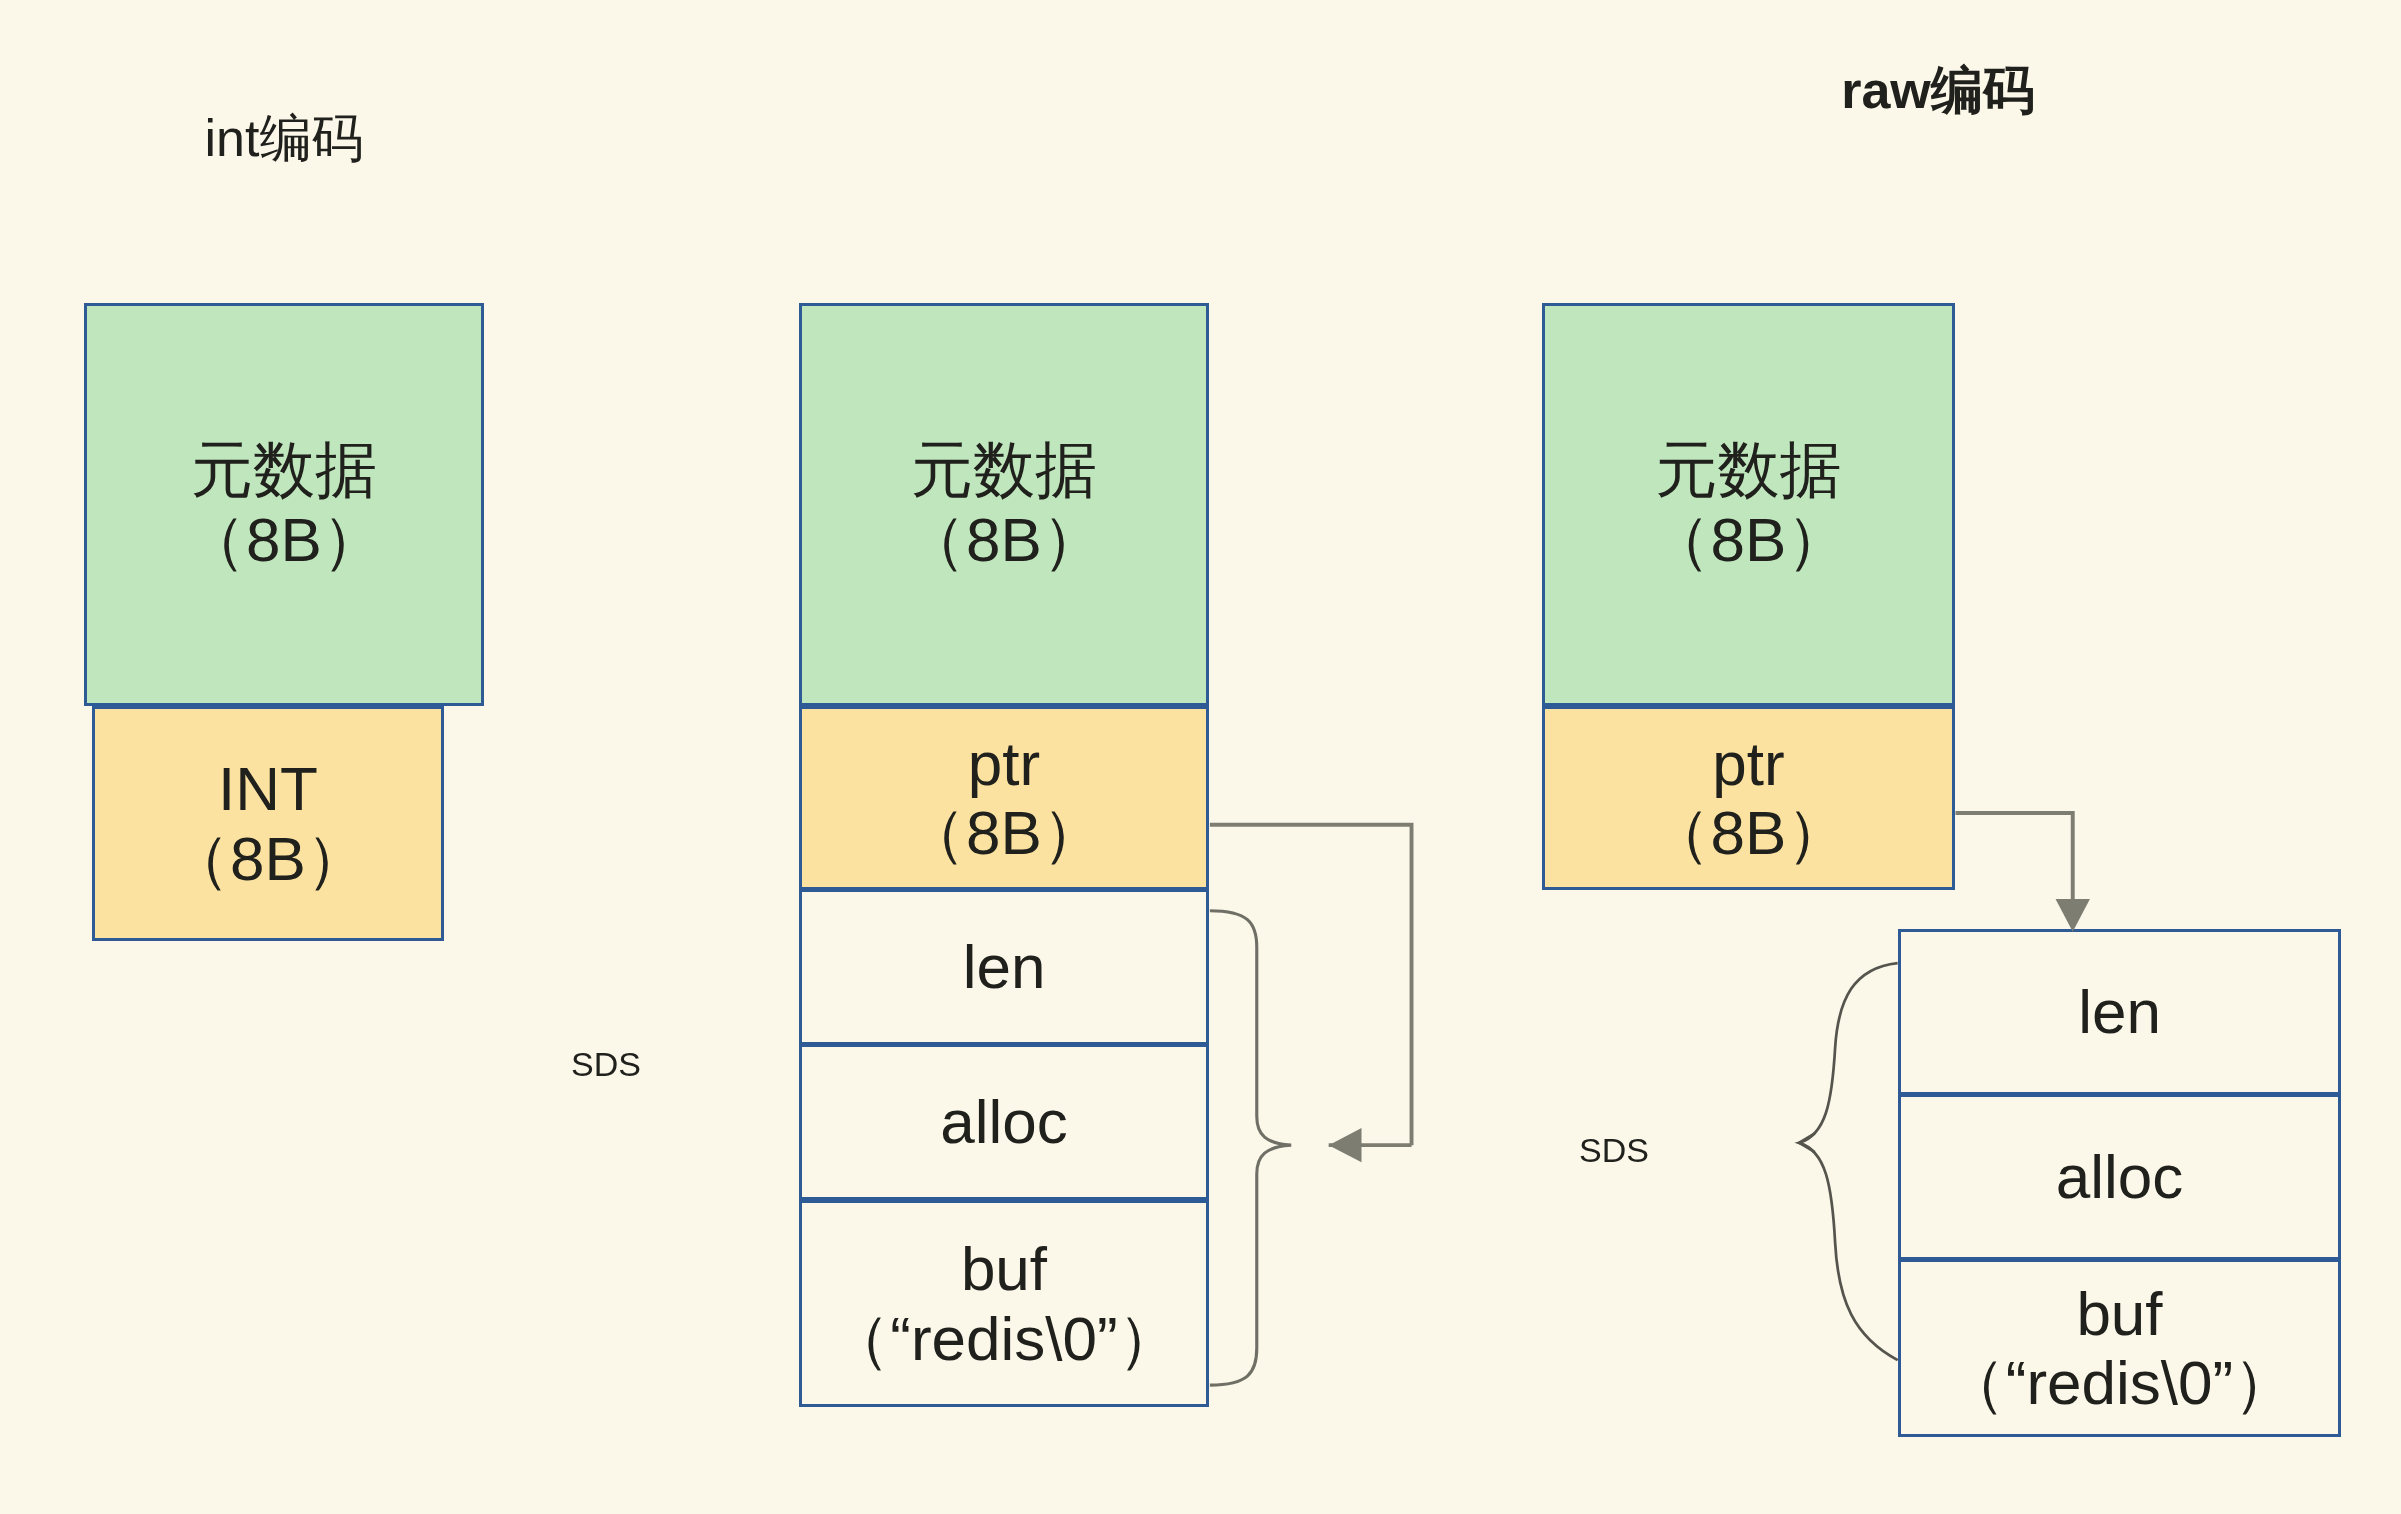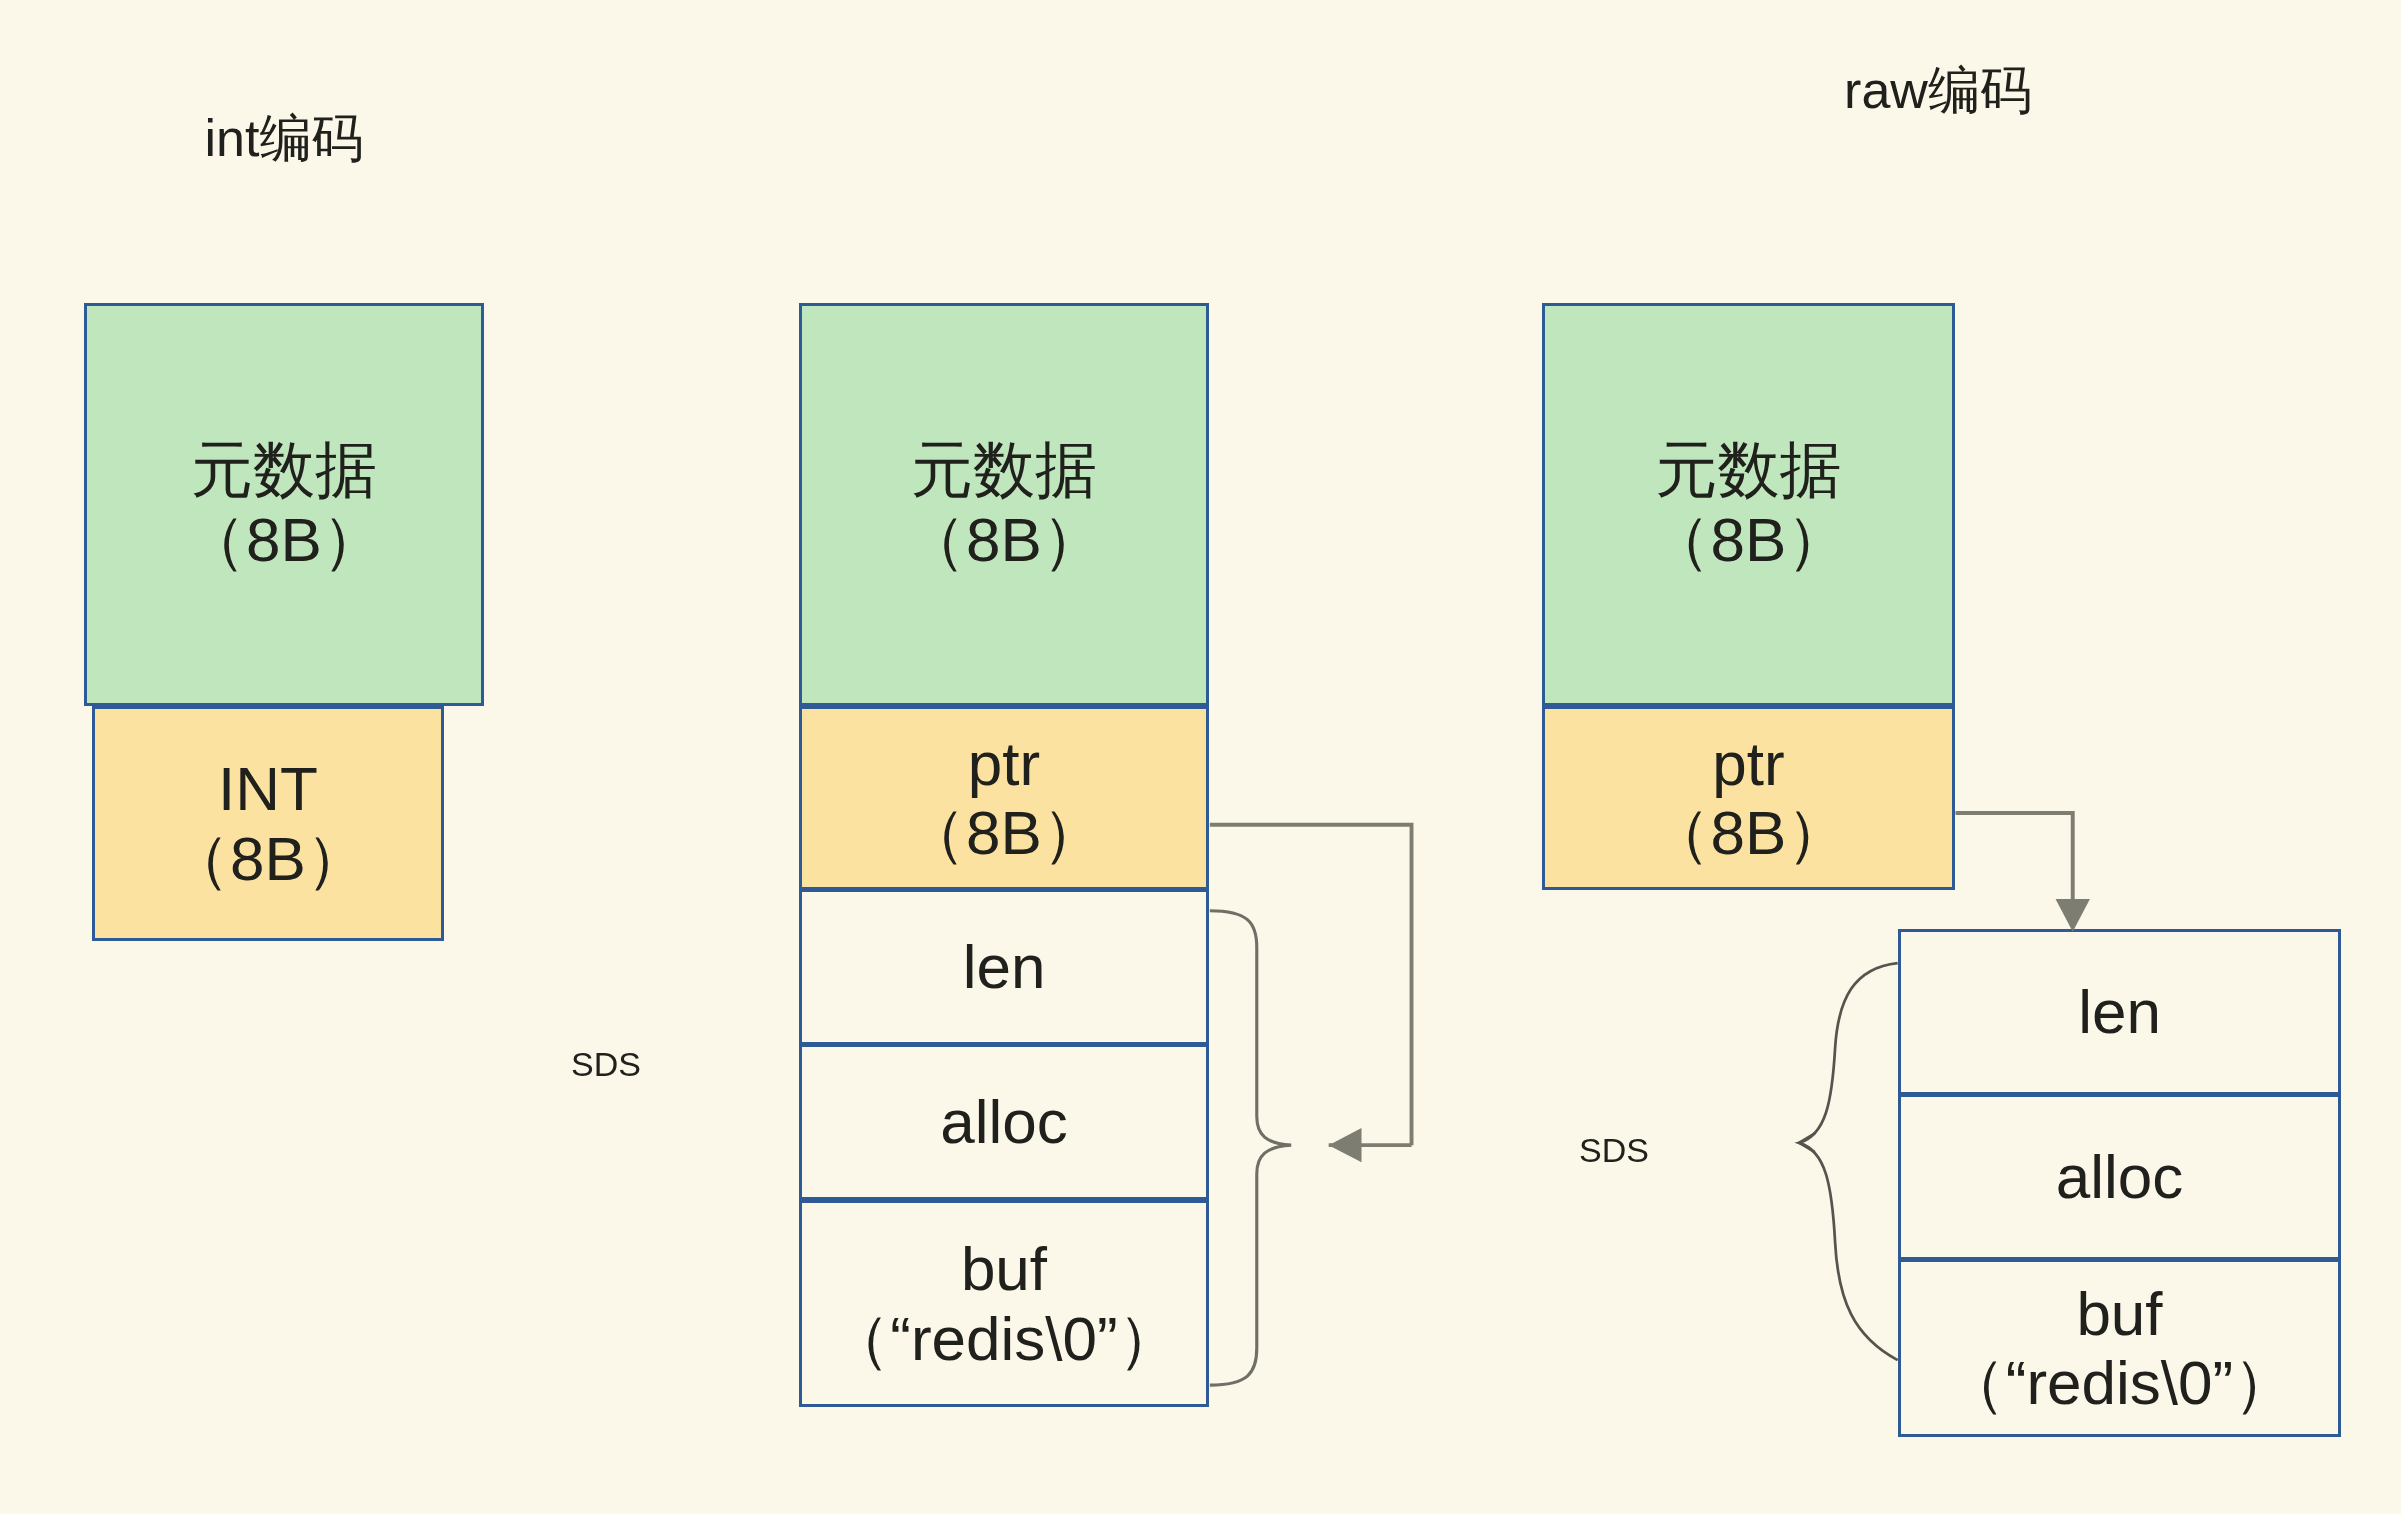--- a/index.html
+++ b/index.html
@@ -25,21 +25,21 @@
     position: absolute;
     text-align: center;
     font-size: 52px;
     line-height: 1.12;
     color: #20211c;
     white-space: nowrap;
     font-weight: 400;
   }
   #title-int      { left: 84px;  top: 109px;  width: 400px; }
   #title-embstr   { left: 547px;  top: 61px;   width: 922px; }
-  #title-raw      { left: 1477px; top: 61px;   width: 922px; }
+  #title-raw      { left: 1477px; top: 61px;   width: 922px; font-weight: bold; }
   .title-sub { display: block; }
 
   
   .box {
     position: absolute;
     box-sizing: border-box;
     border: 3.1px solid #2e5a96;
     display: flex;
     align-items: center;
     justify-content: center;

